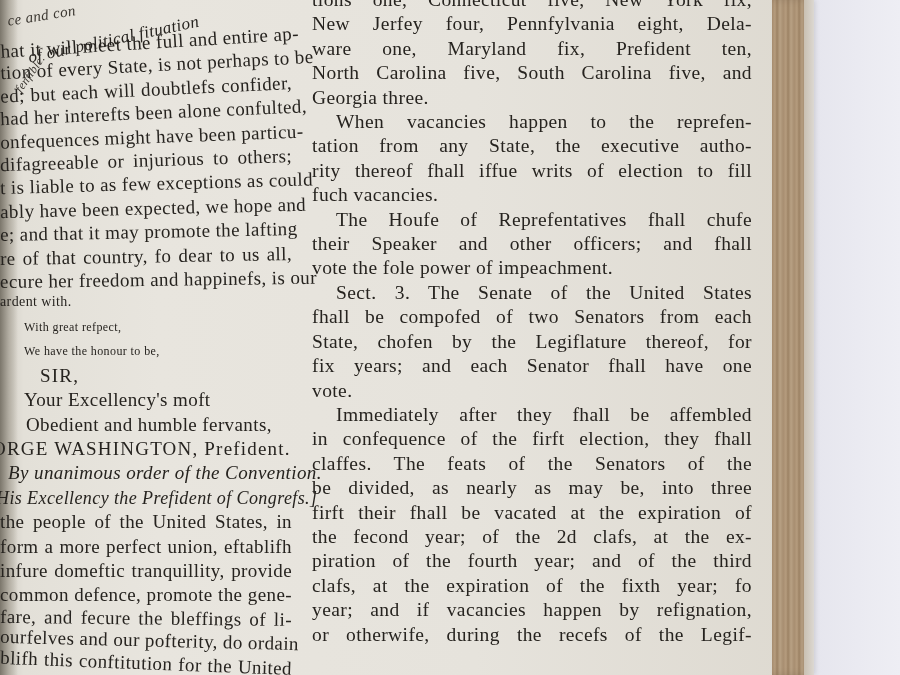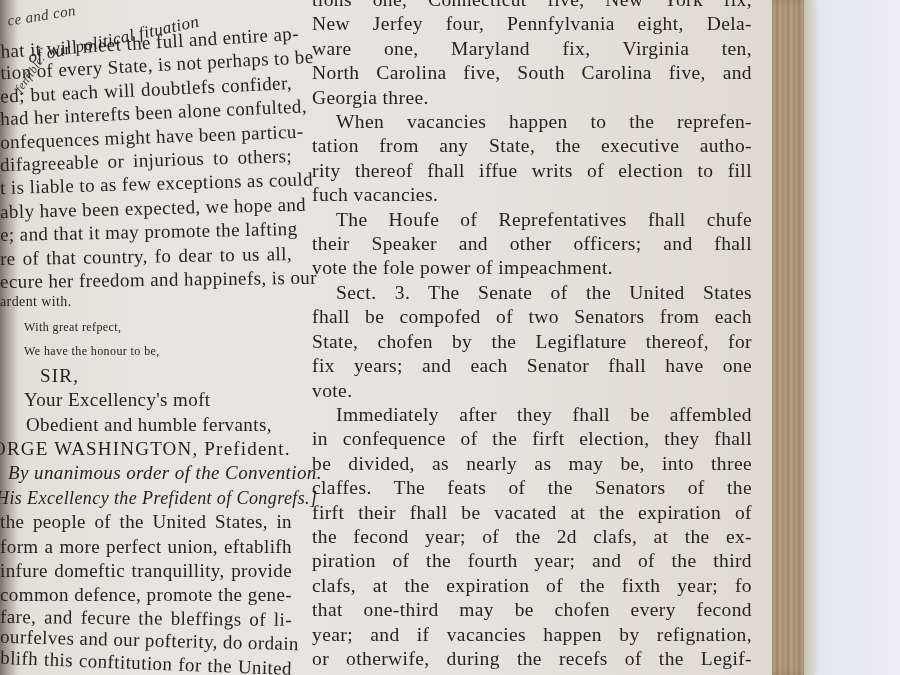--- a/index.html
+++ b/index.html
@@ -91,39 +91,38 @@
     <span class="line just" style="transform: rotate(0.6deg); transform-origin: 100% 50%;">fare, and fecure the bleffings of li-</span>
     <span class="line just" style="transform: rotate(1.4deg); transform-origin: 100% 50%;">ourfelves and our pofterity, do ordain</span>
     <span class="line just" style="transform: rotate(2.2deg); transform-origin: 100% 50%;">blifh this conftitution for the United</span>
 
   </div>
 </div>
 
 <div class="column col-right" style="top:-12px;">
   <span class="line just">tions one, Connecticut five, New York fix,</span>
   <span class="line just">New Jerfey four, Pennfylvania eight, Dela-</span>
-  <span class="line just">ware one, Maryland fix, Virginia ten,</span>
+  <span class="line just">ware one, Maryland fix, Prefident ten,</span>
   <span class="line just">North Carolina five, South Carolina five, and</span>
   <span class="line">Georgia three.</span>
   <span class="line just indent1">When vacancies happen to the reprefen-</span>
   <span class="line just">tation from any State, the executive autho-</span>
   <span class="line just">rity thereof fhall iffue writs of election to fill</span>
   <span class="line">fuch vacancies.</span>
   <span class="line just indent1">The Houfe of Reprefentatives fhall chufe</span>
   <span class="line just">their Speaker and other officers; and fhall</span>
   <span class="line">vote the fole power of impeachment.</span>
   <span class="line just indent1">Sect. 3. The Senate of the United States</span>
   <span class="line just">fhall be compofed of two Senators from each</span>
   <span class="line just">State, chofen by the Legiflature thereof, for</span>
   <span class="line just">fix years; and each Senator fhall have one</span>
   <span class="line">vote.</span>
   <span class="line just indent1">Immediately after they fhall be affembled</span>
   <span class="line just">in confequence of the firft election, they fhall</span>
+  <span class="line just">claffes. The feats of the Senators of the</span>
   <span class="line just">be divided, as nearly as may be, into three</span>
-  <span class="line just">claffes. The feats of the Senators of the</span>
   <span class="line just">firft their fhall be vacated at the expiration of</span>
   <span class="line just">the fecond year; of the 2d clafs, at the ex-</span>
   <span class="line just">piration of the fourth year; and of the third</span>
   <span class="line just">clafs, at the expiration of the fixth year; fo</span>
-  <span class="line just">that one-third may be chofen every fecond</span>
   <span class="line just">year; and if vacancies happen by refignation,</span>
   <span class="line just">or otherwife, during the recefs of the Legif-</span>
 </div>
 
 </body></html>

